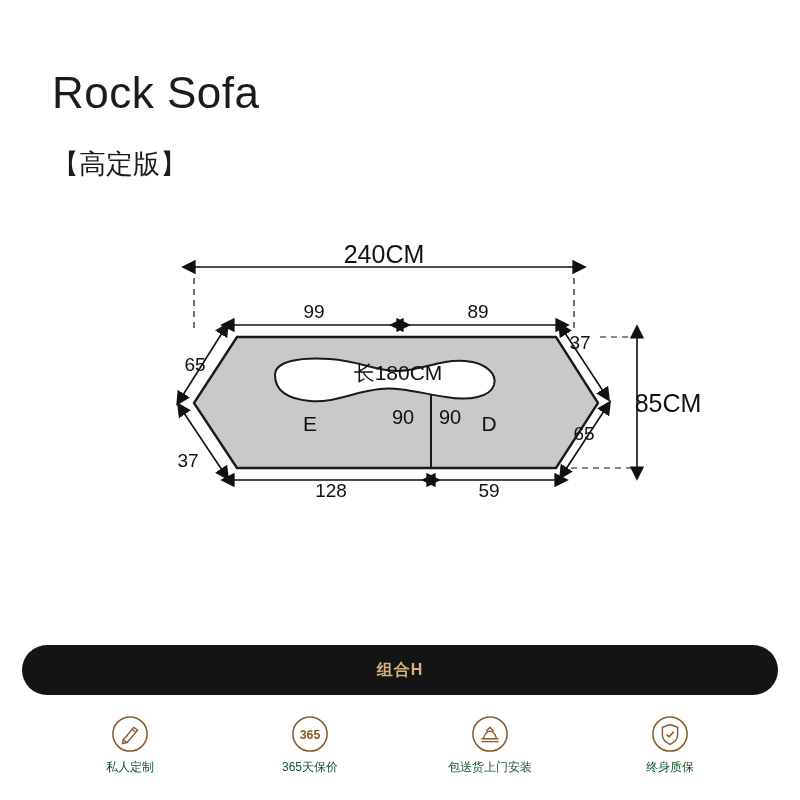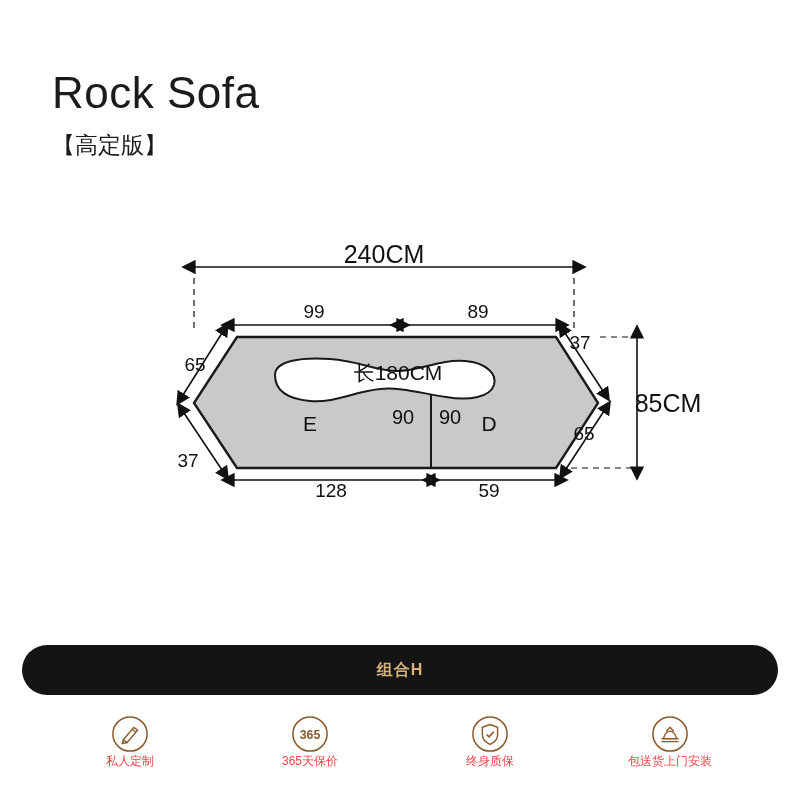--- a/index.html
+++ b/index.html
@@ -25,22 +25,22 @@
     left: 52px;
     top: 68px;
     font-size: 44px;
     font-weight: 500;
     letter-spacing: 0.5px;
     color: #1b1b1b;
   }
   .subtitle {
     position: absolute;
     left: 52px;
-    top: 130px;
-    font-size: 23px;
+    top: 146px;
+    font-size: 27px;
     font-weight: 500;
     color: #1b1b1b;
   }
   .diagram {
     position: absolute;
     left: 0;
     top: 215px;
     width: 800px;
     height: 330px;
   }
@@ -83,22 +83,23 @@
     display: flex;
     flex-direction: column;
     align-items: center;
   }
   .feature .glyph {
     width: 38px;
     height: 38px;
     display: block;
   }
   .feature .flabel {
+    margin-top: 6px;
     font-size: 12px;
-    color: #ef4444;
+    color: #14532d;
     white-space: nowrap;
     text-align: center;
   }
 </style>
 </head>
 <body>
 
 <div class="page">
 
   <div class="title">Rock Sofa</div>
@@ -203,31 +204,31 @@
       <svg class="glyph" viewBox="0 0 40 40">
         <circle cx="20" cy="20" r="18" fill="none" stroke="#8a5a2b" stroke-width="1.6"></circle>
         <text x="20" y="25" text-anchor="middle" font-family="Liberation Sans, sans-serif" font-size="13" font-weight="bold" fill="#8a5a2b">365</text>
       </svg>
       <div class="flabel">365天保价</div>
     </div>
 
     <div class="feature">
       <svg class="glyph" viewBox="0 0 40 40">
         <circle cx="20" cy="20" r="18" fill="none" stroke="#8a5a2b" stroke-width="1.6"></circle>
-        <path d="M20 10 L28 13 V21 C28 26 24 29 20 31 C16 29 12 26 12 21 V13 Z" fill="none" stroke="#8a5a2b" stroke-width="1.5"></path>
-        <path d="M16.5 20.5 L19 23 L24 17.5" fill="none" stroke="#8a5a2b" stroke-width="1.6"></path>
-      </svg>
-      <div class="flabel">终身质保</div>
-    </div>
-
-    <div class="feature">
-      <svg class="glyph" viewBox="0 0 40 40">
-        <circle cx="20" cy="20" r="18" fill="none" stroke="#8a5a2b" stroke-width="1.6"></circle>
         <path d="M11 25 h18" stroke="#8a5a2b" stroke-width="1.6" fill="none"></path>
         <path d="M13 25 c1.5 -5 4 -8 7 -8 c3 0 5.5 3 7 8" fill="none" stroke="#8a5a2b" stroke-width="1.5"></path>
         <path d="M16 17 l4 -4 l4 4" fill="none" stroke="#8a5a2b" stroke-width="1.5"></path>
         <path d="M11 28 h18" stroke="#8a5a2b" stroke-width="1.4" fill="none"></path>
       </svg>
       <div class="flabel">包送货上门安装</div>
     </div>
 
+    <div class="feature">
+      <svg class="glyph" viewBox="0 0 40 40">
+        <circle cx="20" cy="20" r="18" fill="none" stroke="#8a5a2b" stroke-width="1.6"></circle>
+        <path d="M20 10 L28 13 V21 C28 26 24 29 20 31 C16 29 12 26 12 21 V13 Z" fill="none" stroke="#8a5a2b" stroke-width="1.5"></path>
+        <path d="M16.5 20.5 L19 23 L24 17.5" fill="none" stroke="#8a5a2b" stroke-width="1.6"></path>
+      </svg>
+      <div class="flabel">终身质保</div>
+    </div>
+
   </div>
 </div>
 
 </body></html>

